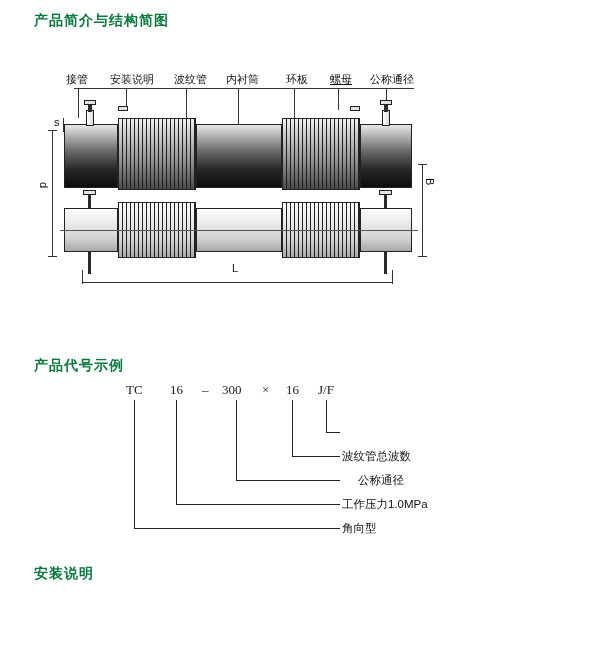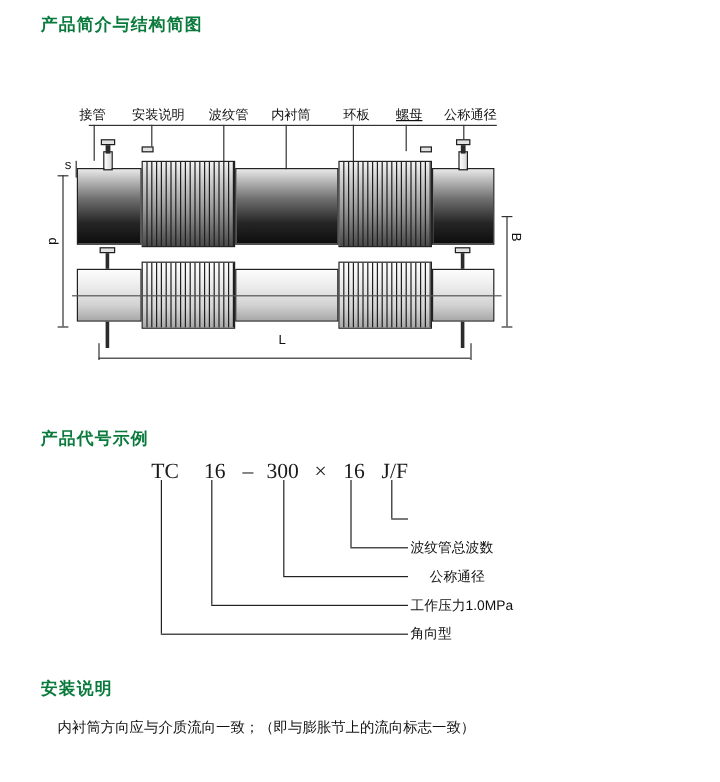--- a/index.html
+++ b/index.html
@@ -24,21 +24,21 @@
     white-space: nowrap;
   }
   #title-1 { left: 34px; top: 12px; }
   #title-2 { left: 34px; top: 357px; }
   #title-3 { left: 34px; top: 565px; }
 
   
   #figure-structure {
     position: absolute;
     left: 30px;
-    top: 72px;
+    top: 56px;
     width: 540px;
     height: 230px;
   }
   .callout-label {
     position: absolute;
     font-size: 11px;
     white-space: nowrap;
     color: #111;
   }
   .lead {
@@ -115,21 +115,21 @@
   
   #figure-code {
     position: absolute;
     left: 110px;
     top: 380px;
     width: 420px;
     height: 150px;
   }
   .code-token {
     position: absolute;
-    font-size: 18px;
+    font-size: 13px;
     font-family: "Liberation Serif", serif;
     white-space: nowrap;
   }
   .code-desc {
     position: absolute;
     font-size: 11.5px;
     white-space: nowrap;
     color: #111;
   }
   .vline { position: absolute; width: 1px; background: #222; }
@@ -331,14 +331,13 @@
   <div class="vline" style="left:66px; top:20px; height:104px;"></div>
   <div class="hline" style="left:66px; top:124px; width:164px;"></div>
   <div class="code-desc" style="left:232px; top:117px;">工作压力1.0MPa</div>
 
   <div class="vline" style="left:24px; top:20px; height:128px;"></div>
   <div class="hline" style="left:24px; top:148px; width:206px;"></div>
   <div class="code-desc" style="left:232px; top:141px;">角向型</div>
 </div>
 
 <div id="install-notes">
-  <div>内衬筒方向应与介质流向一致；（即与膨胀节上的流向标志一致）</div>
 </div>
 
 </body></html>

